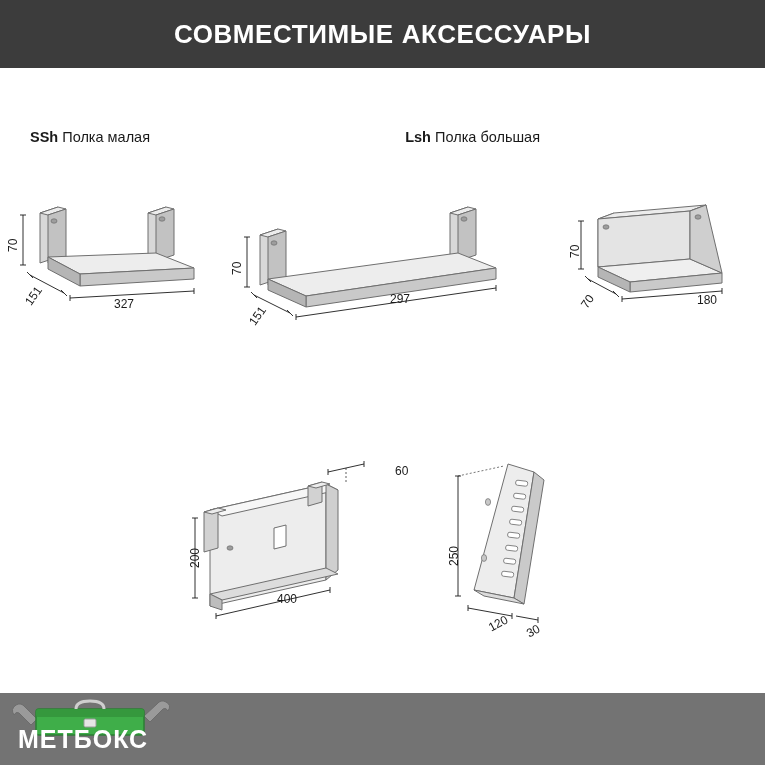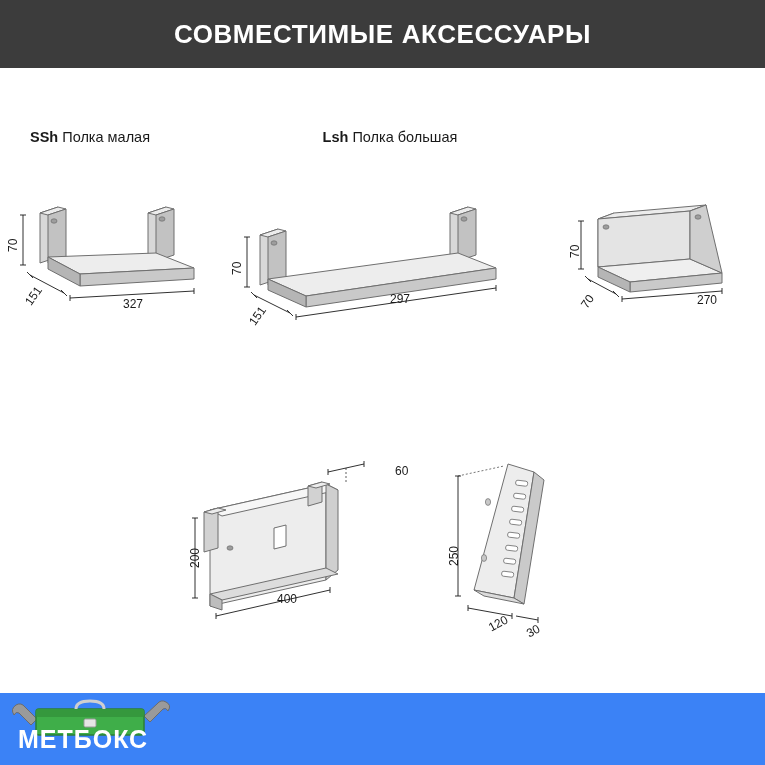--- a/index.html
+++ b/index.html
@@ -46,21 +46,21 @@
   }
   .item-caption {
     font-size: 14.5px;
     color: #1a1a1a;
     line-height: 19px;
     font-family: "Liberation Sans", sans-serif;
   }
   .item-caption .code {
     font-weight: bold;
   }
-  .caption-center { text-align: center; }
+  .caption-center { text-align: right; }
   .caption-left { text-align: left; }
 
   .dim {
     font-size: 12px;
     color: #1a1a1a;
     font-family: "Liberation Sans", sans-serif;
     position: absolute;
     white-space: nowrap;
   }
   .dim.vert {
@@ -81,21 +81,21 @@
   }
   svg { display: block; }
 
   
   .footer-bar {
     position: absolute;
     left: 0;
     bottom: 0;
     width: 765px;
     height: 72px;
-    background: #3b82f6;
+    background: #737373;
     display: flex;
     align-items: center;
   }
   .logo {
     position: relative;
     margin-left: 8px;
     width: 168px;
     height: 64px;
   }
   .logo-text {
@@ -153,21 +153,21 @@
       <line x1="13" y1="77" x2="19" y2="83" stroke="#1a1a1a" stroke-width="0.9"></line>
       <line x1="47" y1="95" x2="53" y2="101" stroke="#1a1a1a" stroke-width="0.9"></line>
 
       <line x1="56" y1="103" x2="180" y2="96" stroke="#1a1a1a" stroke-width="0.9"></line>
       <line x1="56" y1="100" x2="56" y2="106" stroke="#1a1a1a" stroke-width="0.9"></line>
       <line x1="180" y1="93" x2="180" y2="99" stroke="#1a1a1a" stroke-width="0.9"></line>
     </svg>
   </div>
   <div class="dim vert" style="left:6px; top:252px;">70</div>
   <div class="dim diag-left" style="left:22px; top:300px;">151</div>
-  <div class="dim" style="left:123px; top:297px;">327</div>
+  <div class="dim" style="left:114px; top:297px;">327</div>
 
   <div class="item" style="left:240px; top:128px; width:300px;">
     <div class="item-caption caption-center">
       <span class="code">Lsh</span>
       <span>Полка большая</span>
     </div>
   </div>
 
   <div class="art" style="left:238px; top:195px; width:290px; height:130px;">
     <svg width="290" height="130" viewBox="0 0 290 130">
@@ -233,21 +233,21 @@
       <line x1="15" y1="81" x2="21" y2="87" stroke="#1a1a1a" stroke-width="0.9"></line>
       <line x1="43" y1="96" x2="49" y2="102" stroke="#1a1a1a" stroke-width="0.9"></line>
 
       <line x1="52" y1="104" x2="152" y2="96" stroke="#1a1a1a" stroke-width="0.9"></line>
       <line x1="52" y1="101" x2="52" y2="107" stroke="#1a1a1a" stroke-width="0.9"></line>
       <line x1="152" y1="93" x2="152" y2="99" stroke="#1a1a1a" stroke-width="0.9"></line>
     </svg>
   </div>
   <div class="dim vert" style="left:568px; top:258px;">70</div>
   <div class="dim diag-left" style="left:578px; top:303px;">70</div>
-  <div class="dim" style="left:697px; top:293px;">270</div>
+  <div class="dim" style="left:697px; top:293px;">180</div>
 
 
   <div class="art" style="left:180px; top:450px; width:220px; height:170px;">
     <svg width="220" height="170" viewBox="0 0 220 170">
 
       <polygon points="30,60 146,34 146,130 30,156" fill="#ededed" stroke="#6f6f6f" stroke-width="1"></polygon>
 
       <polygon points="30,60 146,34 158,40 42,66" fill="#f7f7f7" stroke="#6f6f6f" stroke-width="1"></polygon>
 
       <polygon points="146,34 158,40 158,120 146,130" fill="#cfcfcf" stroke="#6f6f6f" stroke-width="1"></polygon>

